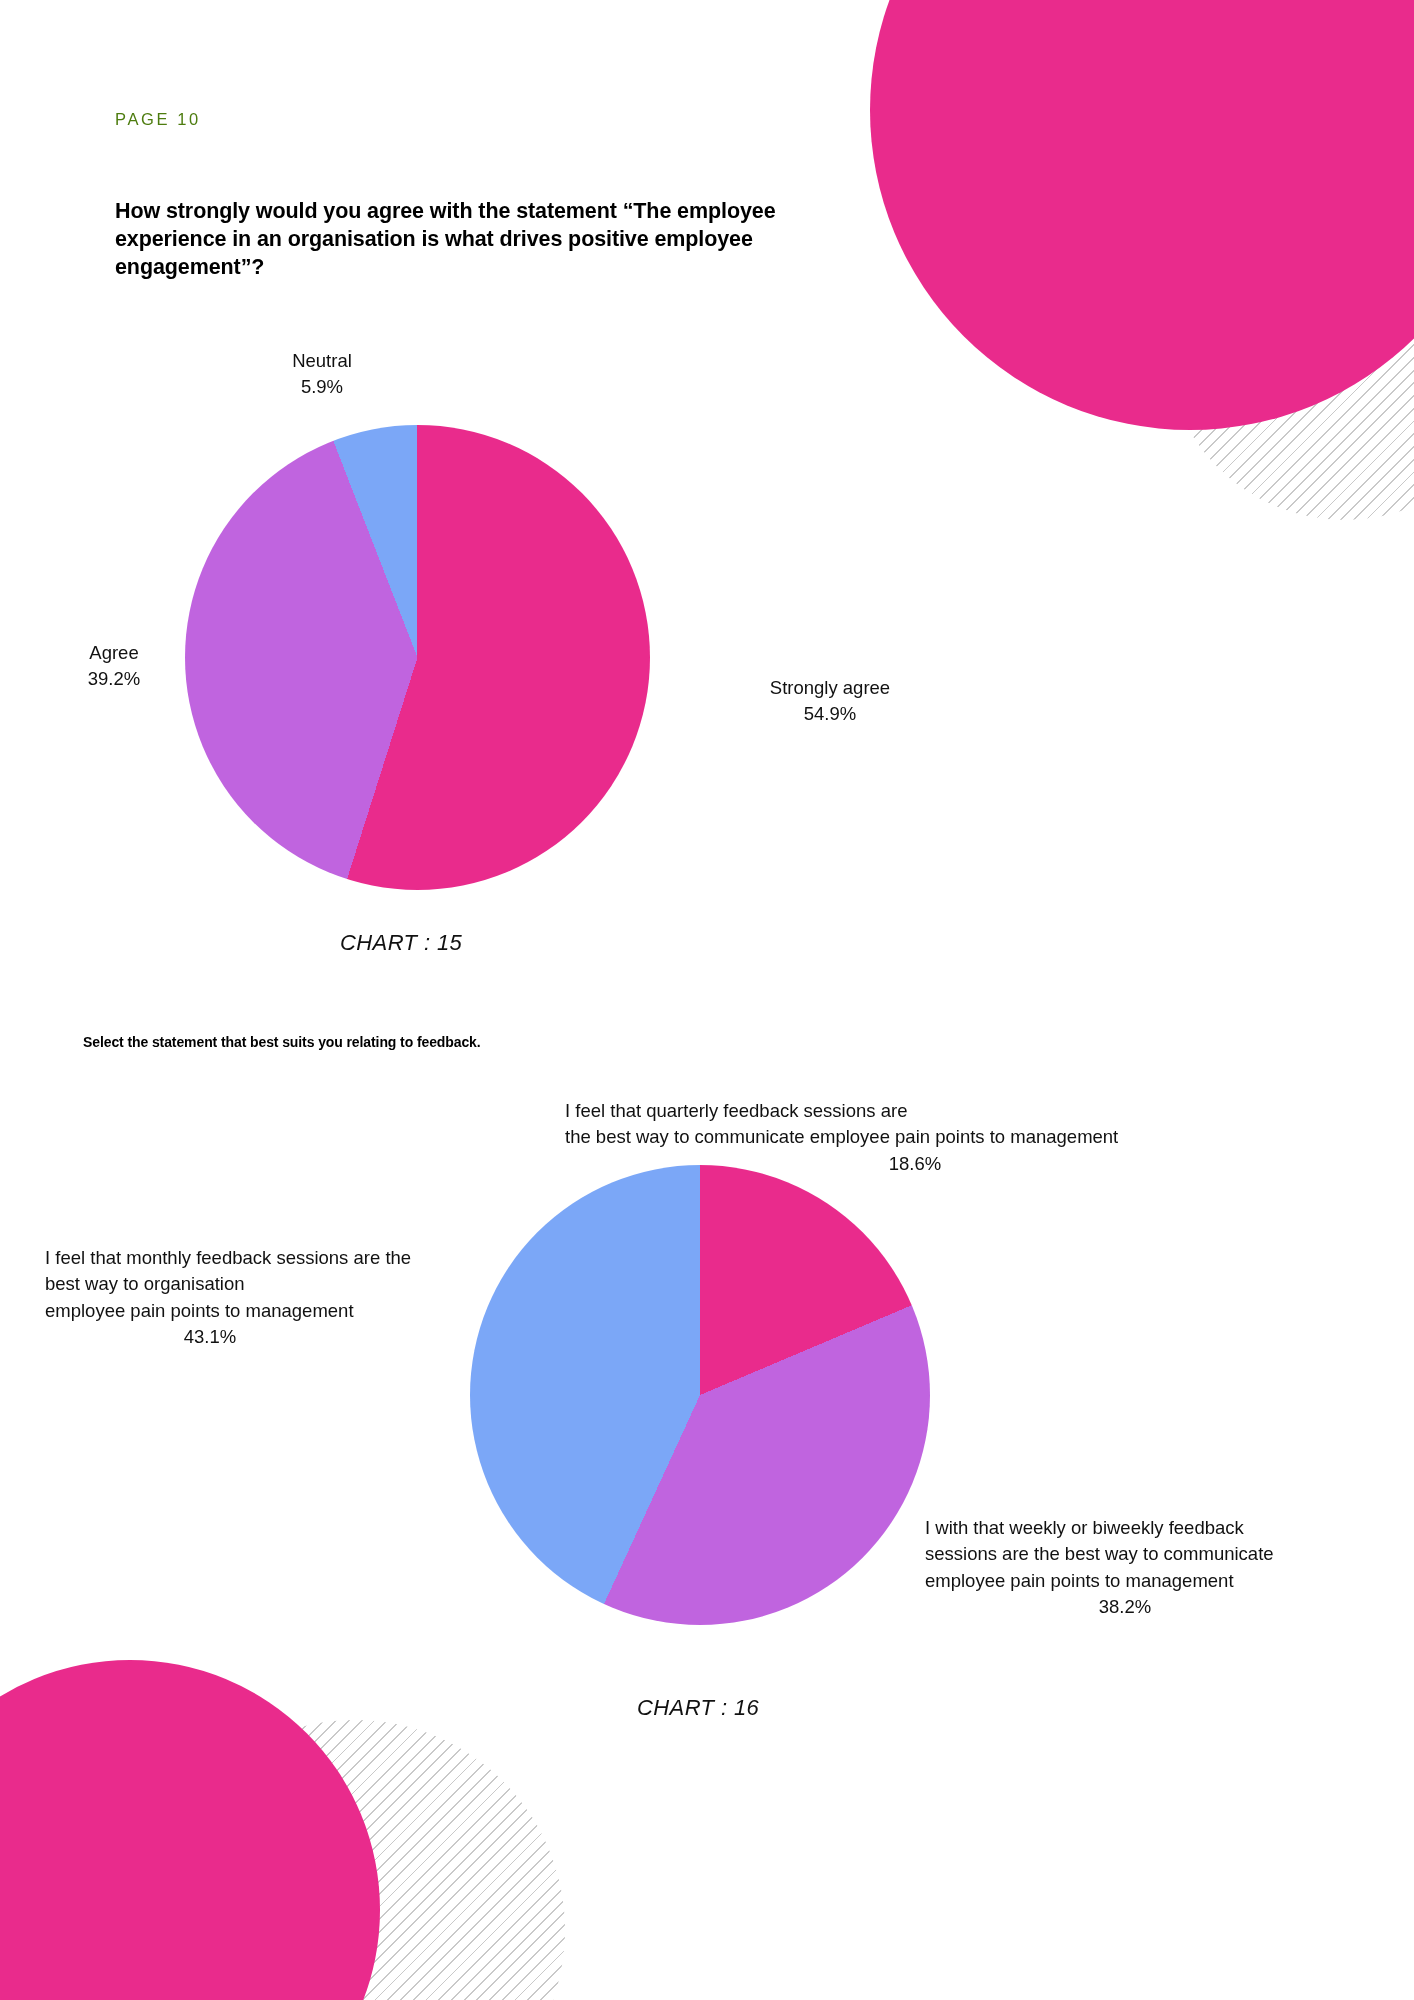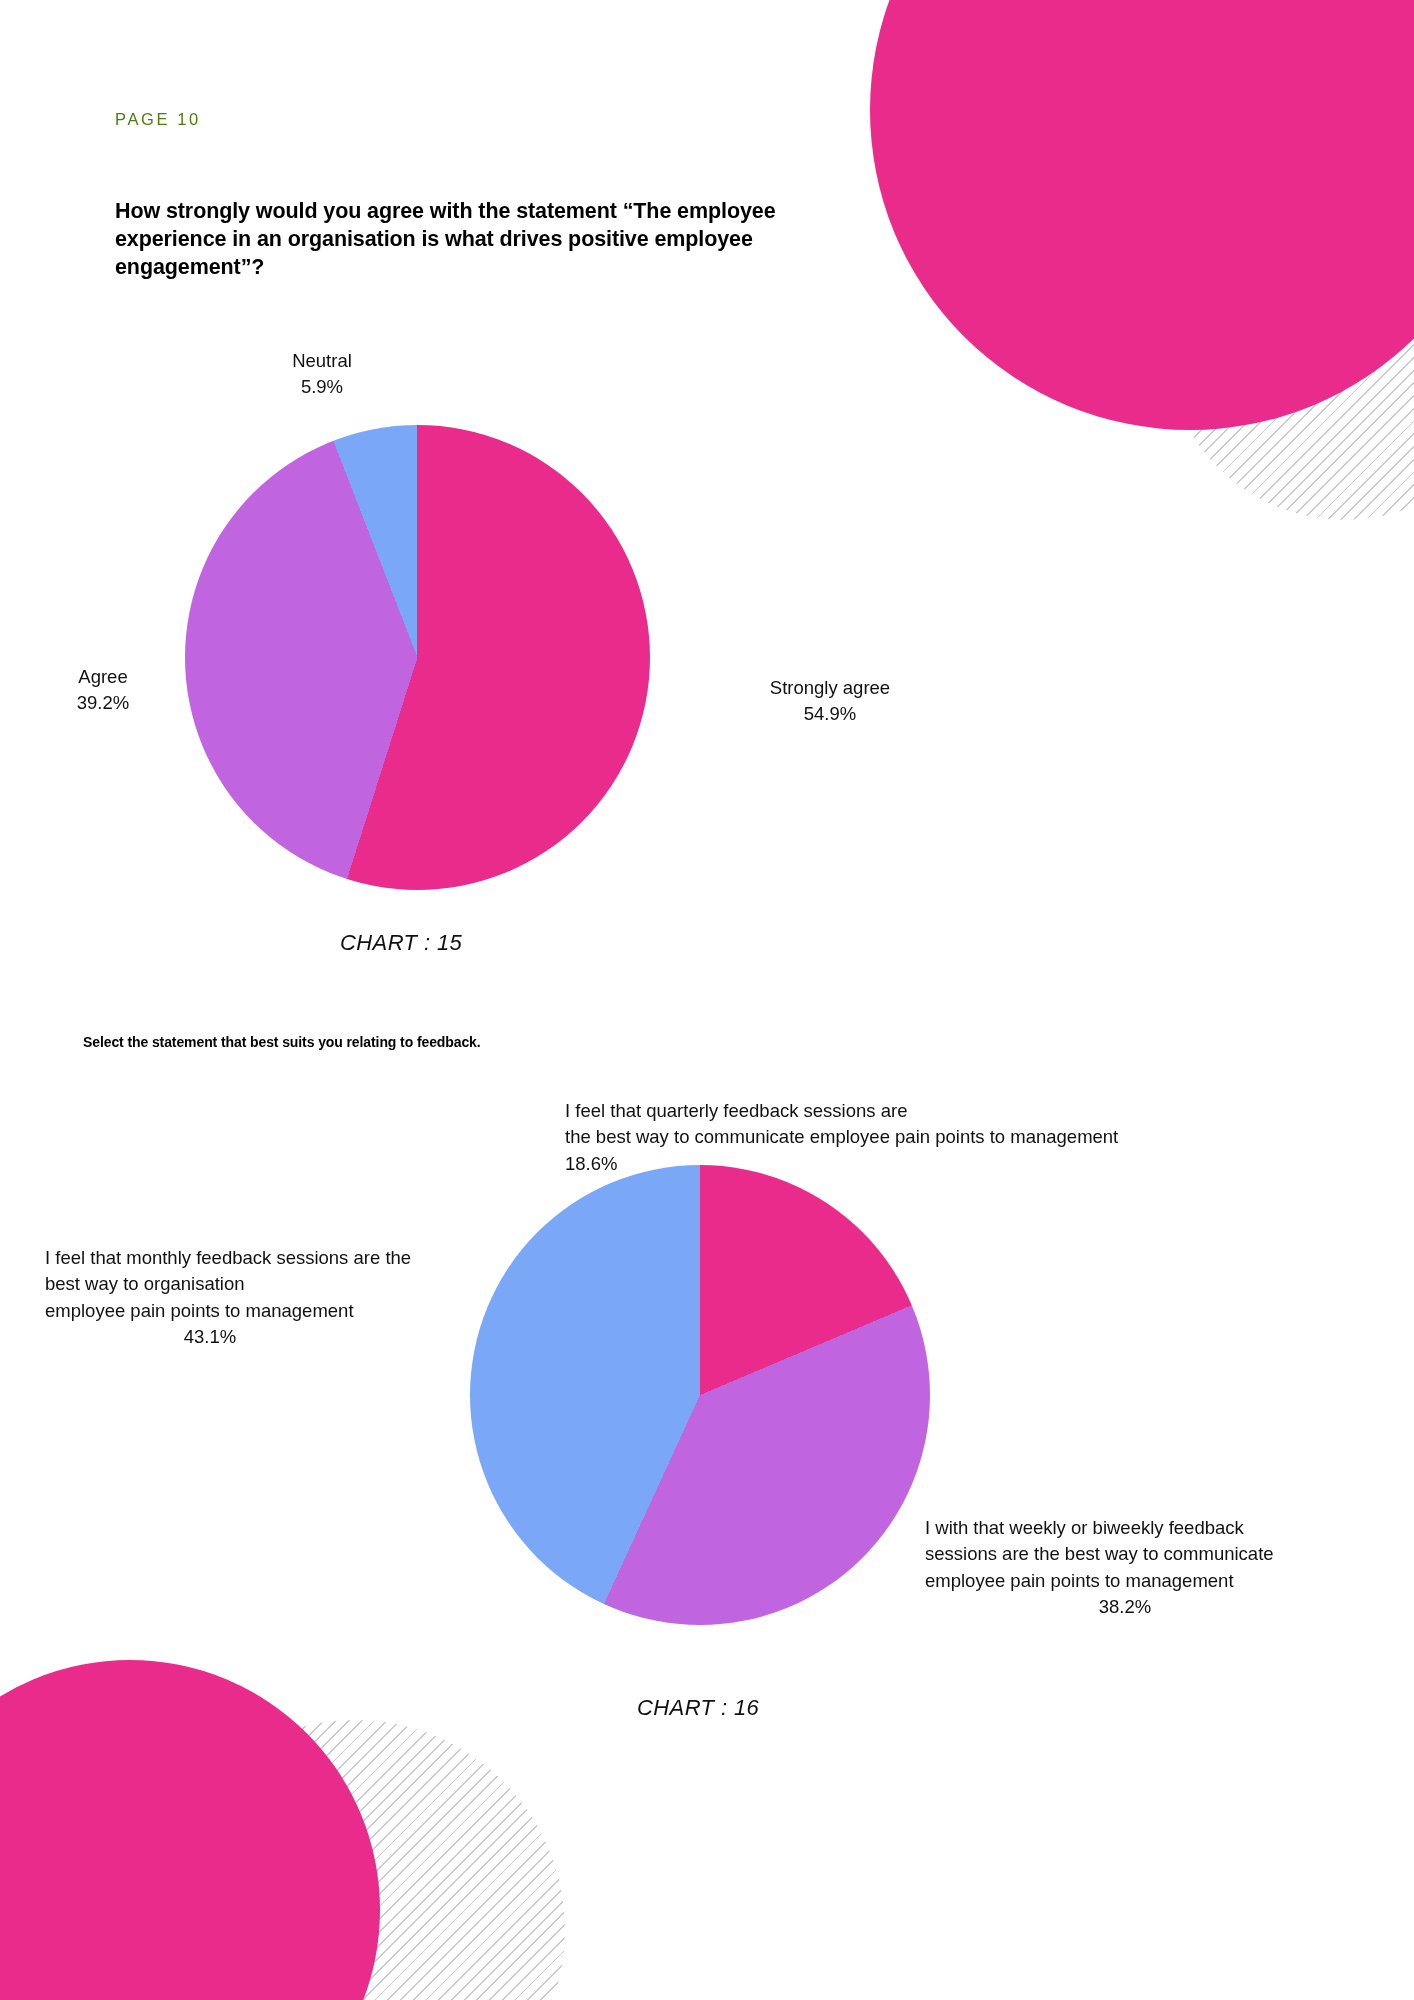--- a/index.html
+++ b/index.html
@@ -55,26 +55,26 @@
   .pie{position:absolute;border-radius:50%;}
 
   .pie1{left:185px;top:425px;width:465px;height:465px;}
   .pie2{left:470px;top:1165px;width:460px;height:460px;}
 
   .lbl{position:absolute;font-size:18.5px;line-height:1.42;color:#111;font-weight:400;}
   .lbl .pct{display:block;}
 
   
   .l-neutral{left:232px;top:348px;width:180px;text-align:center;}
-  .l-agree{left:33px;top:640px;width:140px;text-align:center;margin-top:24px;}
+  .l-agree{left:44px;top:640px;width:140px;text-align:center;}
   .l-strong{left:710px;top:675px;width:240px;text-align:center;}
 
   
   .l-quarterly{left:565px;top:1098px;width:740px;text-align:left;}
-  .l-quarterly .pct{width:700px;}
+  .l-quarterly .pct{text-align:center;width:700px;}
   .l-monthly{left:45px;top:1245px;width:470px;text-align:left;}
   .l-monthly .pct{text-align:center;width:330px;}
   .l-weekly{left:925px;top:1515px;width:420px;text-align:left;}
   .l-weekly .pct{text-align:center;width:400px;}
 </style>
 </head>
 <body>
 
 <div class="page">
 

